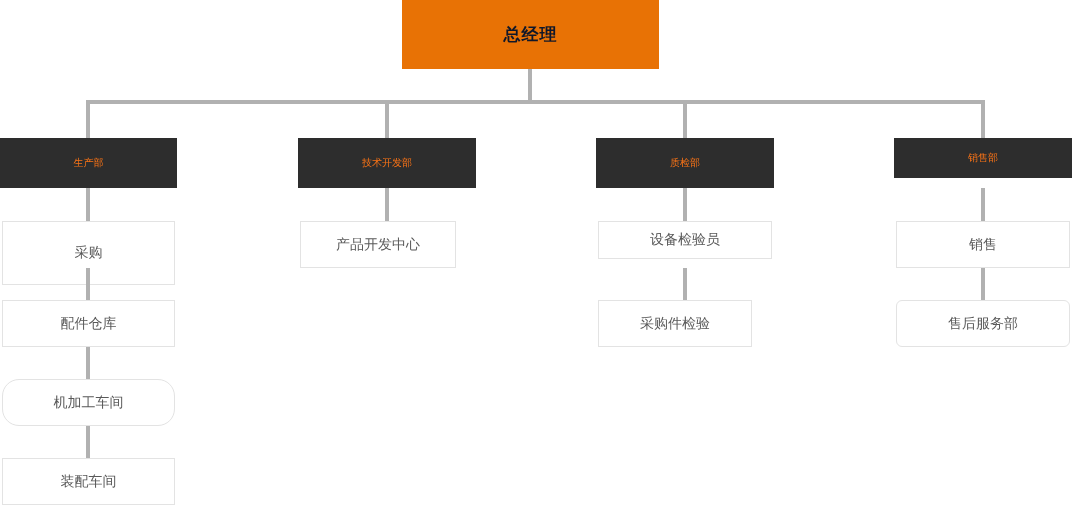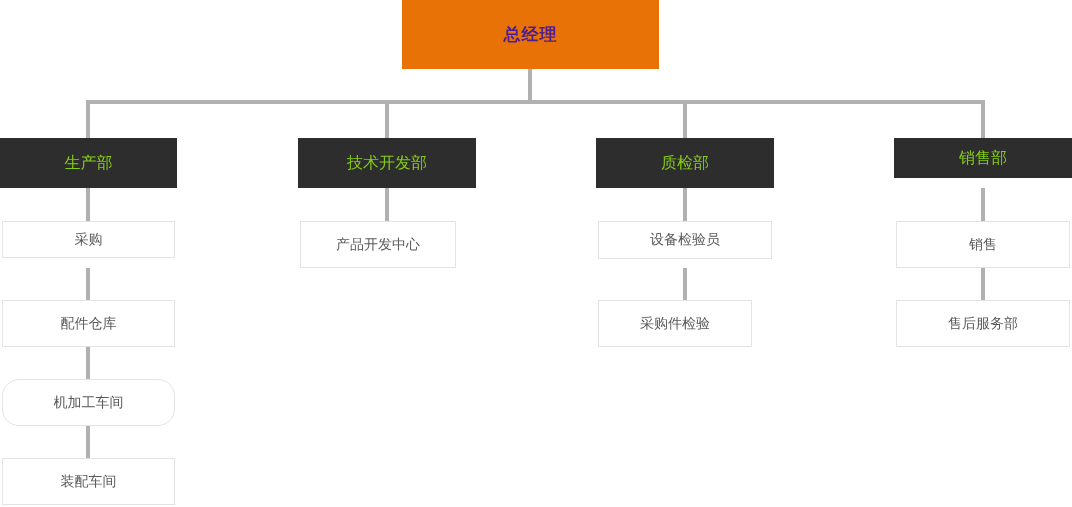--- a/index.html
+++ b/index.html
@@ -15,29 +15,29 @@
     position:absolute;
     display:flex;
     align-items:center;
     justify-content:center;
     box-sizing:border-box;
     text-align:center;
     cursor:default;
   }
   .root-node {
     background:#e87205;
-    color:#4c1d95;
+    color:#0f172a;
     font-weight:bold;
     font-size:17px;
     letter-spacing:1px;
   }
   .dept-node {
     background:#2d2d2d;
-    color:#84cc16;
-    font-size:16px;
+    color:#f97316;
+    font-size:10px;
   }
   .leaf-node {
     background:#ffffff;
     border:1px solid #e3e3e3;
     color:#595959;
     font-size:14px;
   }
   .line {
     position:absolute;
     background:#b1b1b1;
@@ -56,21 +56,21 @@
   <div class="line" style="left:86px;  top:100px; width:899px; height:4px;"></div>
   <div class="line" style="left:86px;  top:100px; width:4px;   height:38px;"></div>
   <div class="line" style="left:385px; top:100px; width:4px;   height:38px;"></div>
   <div class="line" style="left:683px; top:100px; width:4px;   height:38px;"></div>
   <div class="line" style="left:981px; top:100px; width:4px;   height:38px;"></div>
 
   <div class="node dept-node" style="left:0; top:138px; width:177px; height:50px;">
     <span>生产部</span>
   </div>
   <div class="line" style="left:86px; top:188px; width:4px; height:33px;"></div>
-  <div class="node leaf-node" style="left:2px; top:221px; width:173px; height:37px;">
+  <div class="node leaf-node" style="left:2px; top:221px; width:173px; height:64px;">
     <span>采购</span>
   </div>
   <div class="line" style="left:86px; top:268px; width:4px; height:32px;"></div>
   <div class="node leaf-node" style="left:2px; top:300px; width:173px; height:47px;">
     <span>配件仓库</span>
   </div>
   <div class="line" style="left:86px; top:347px; width:4px; height:32px;"></div>
   <div class="node leaf-node" style="left:2px; top:379px; width:173px; height:47px;border-radius:17px;">
     <span>机加工车间</span>
   </div>
@@ -100,17 +100,17 @@
   </div>
 
   <div class="node dept-node" style="left:894px; top:138px; width:178px; height:40px;">
     <span>销售部</span>
   </div>
   <div class="line" style="left:981px; top:188px; width:4px; height:33px;"></div>
   <div class="node leaf-node" style="left:896px; top:221px; width:174px; height:47px;">
     <span>销售</span>
   </div>
   <div class="line" style="left:981px; top:268px; width:4px; height:32px;"></div>
-  <div class="node leaf-node" style="left:896px; top:300px; width:174px; height:47px;">
+  <div class="node leaf-node" style="left:896px; top:300px; width:174px; height:47px;border-radius:6px;">
     <span>售后服务部</span>
   </div>
 
 </div>
 
 </body></html>

